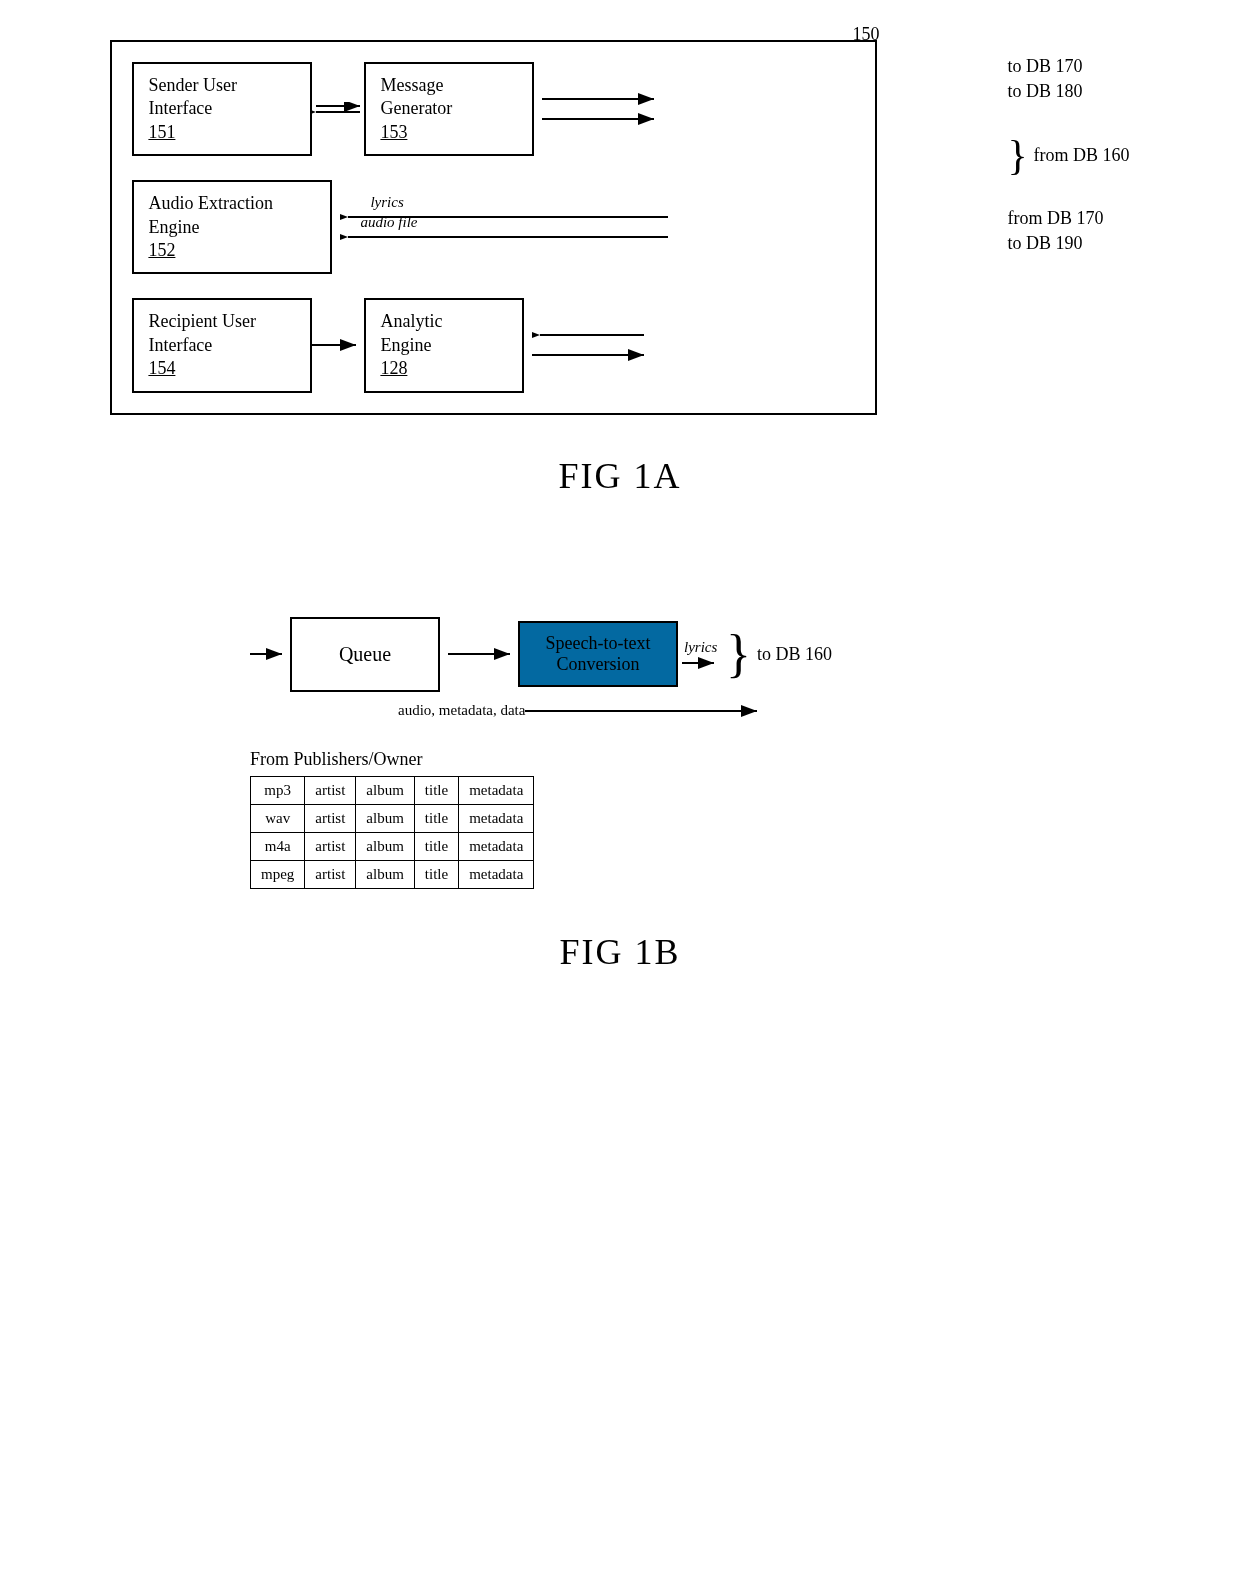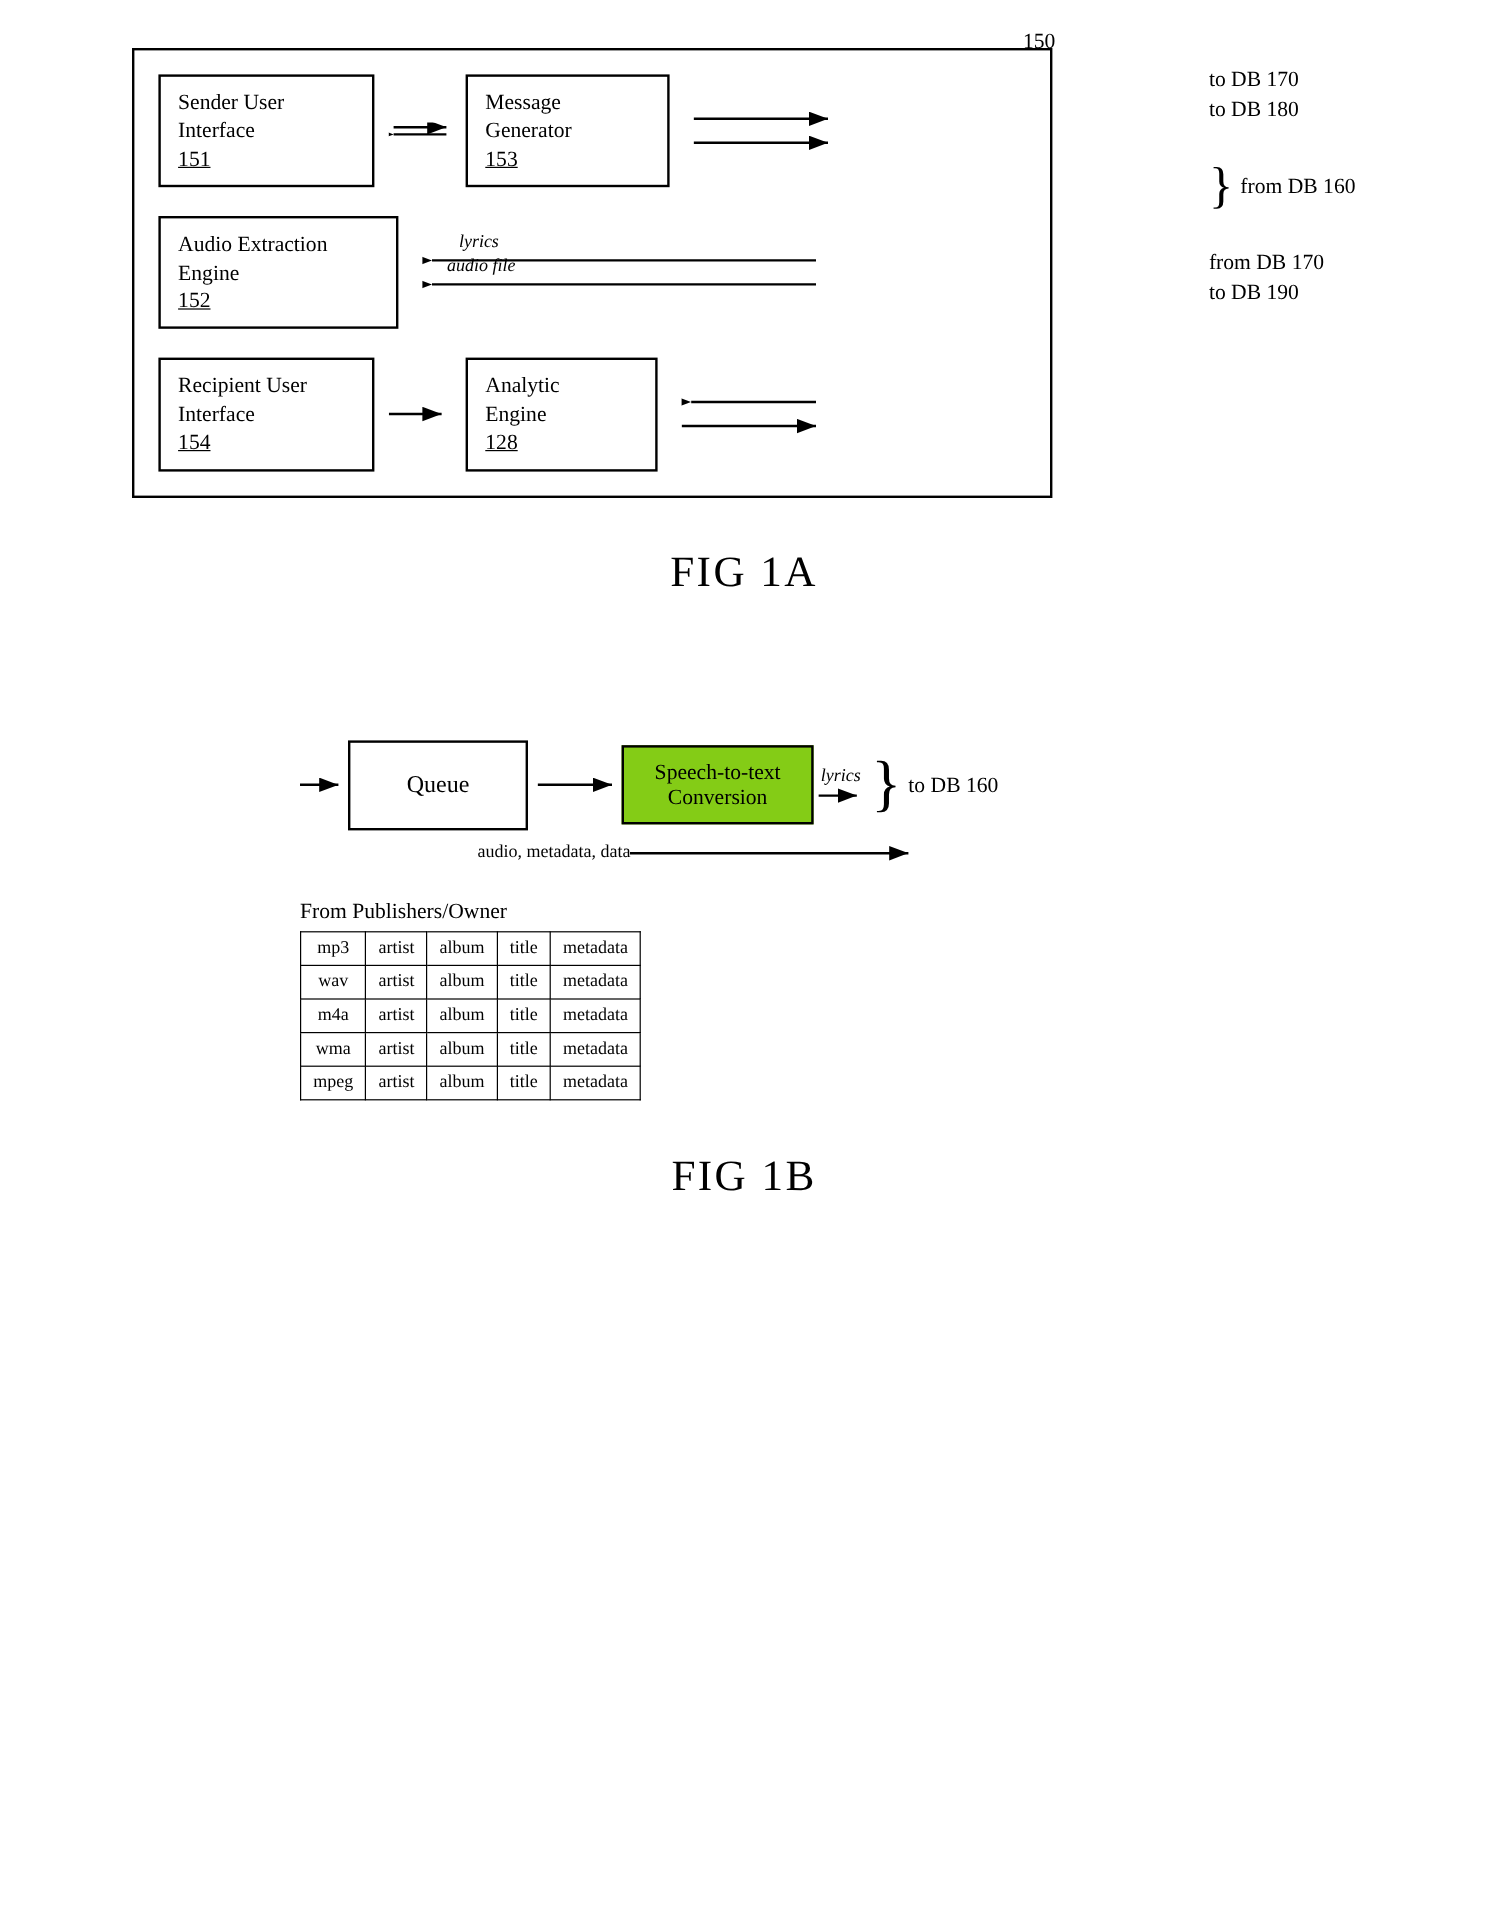--- a/index.html
+++ b/index.html
@@ -33,21 +33,21 @@
       right: -4px;
       font-size: 18px;
       font-family: 'Times New Roman', serif;
     }
 
     
     .row {
       display: flex;
       flex-direction: row;
       align-items: center;
-      gap: 12px;
+      gap: 0;
     }
 
     .box {
       border: 2px solid #000;
       padding: 10px 14px;
       font-size: 18px;
       line-height: 1.3;
       background: #fff;
       min-width: 170px;
     }
@@ -91,21 +91,21 @@
       font-size: 20px;
       background: #fff;
       min-width: 150px;
       text-align: center;
     }
 
     .speech-box {
       border: 2px solid #000;
       padding: 10px 14px;
       font-size: 18px;
-      background: #84cc16;
+      background: #0369a1;
       text-align: center;
       min-width: 160px;
     }
 
     
     .publishers-label {
       font-size: 18px;
       margin-top: 18px;
       margin-bottom: 6px;
       text-align: center;
@@ -374,27 +374,20 @@
               <td>metadata</td>
             </tr>
             <tr>
               <td>m4a</td>
               <td>artist</td>
               <td>album</td>
               <td>title</td>
               <td>metadata</td>
             </tr>
             <tr>
-              <td>wma</td>
-              <td>artist</td>
-              <td>album</td>
-              <td>title</td>
-              <td>metadata</td>
-            </tr>
-            <tr>
               <td>mpeg</td>
               <td>artist</td>
               <td>album</td>
               <td>title</td>
               <td>metadata</td>
             </tr>
           </tbody>
       </table>
     </div>
 

